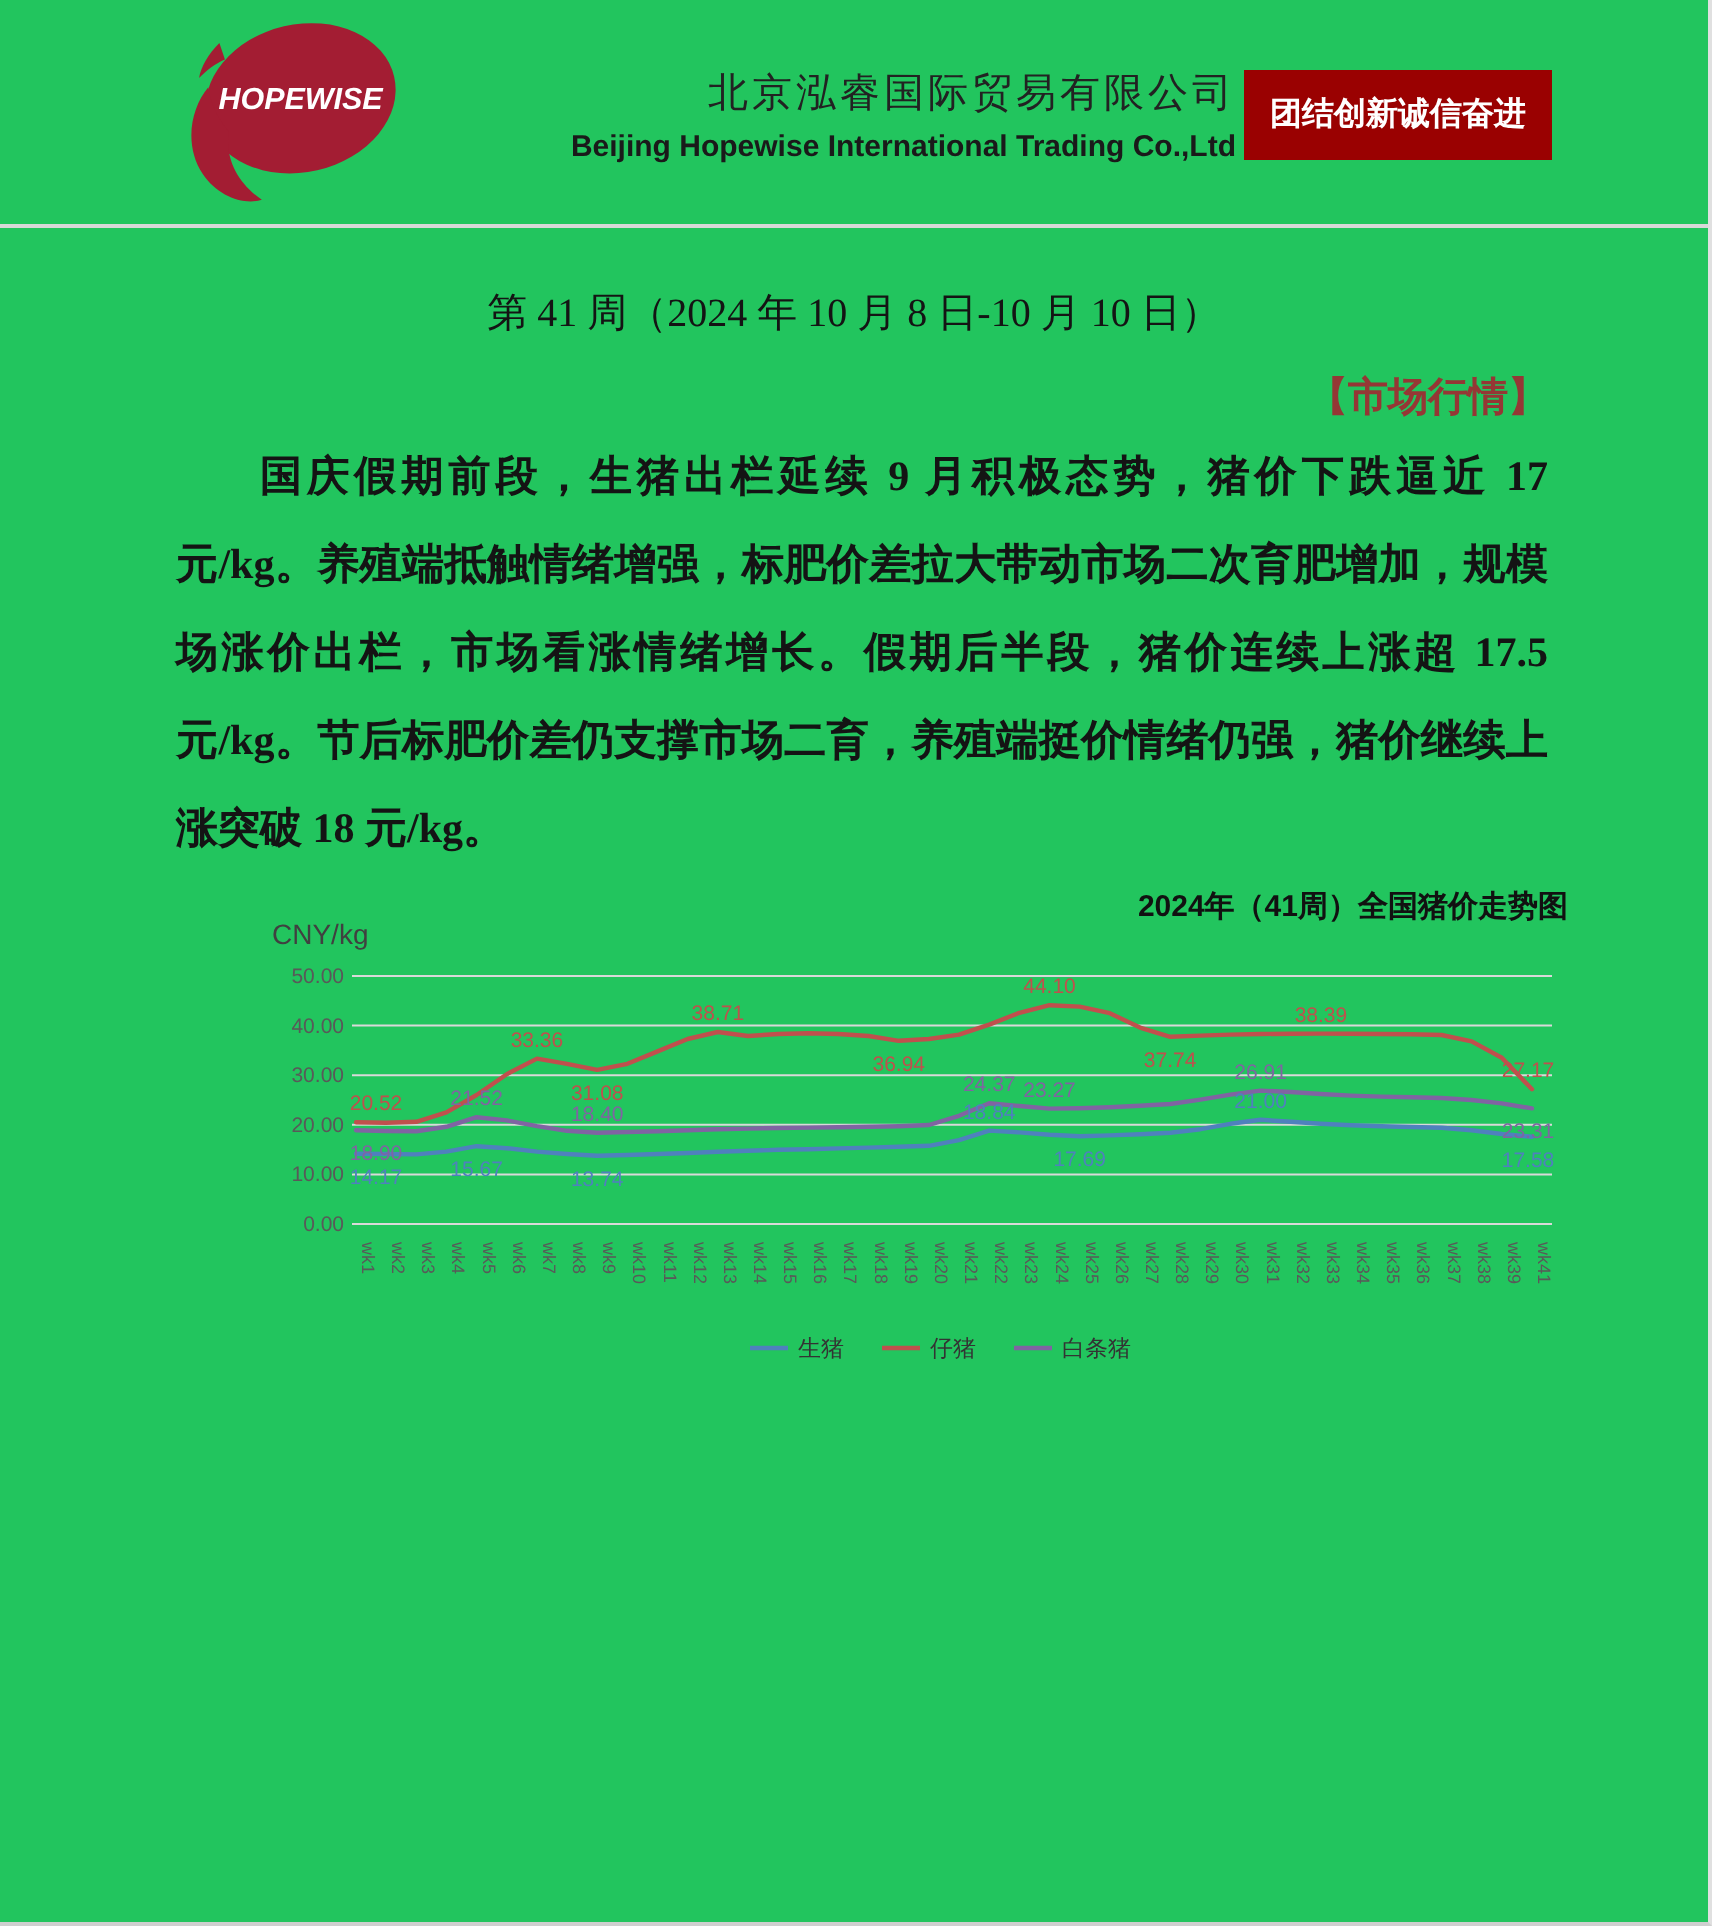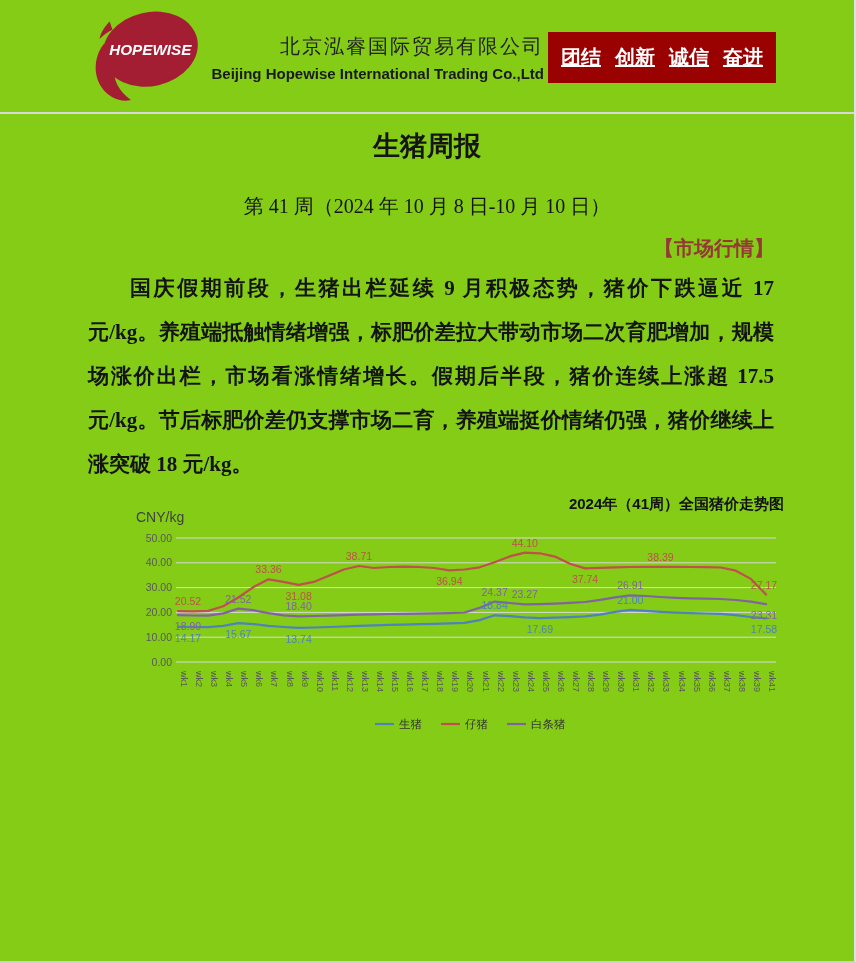--- a/index.html
+++ b/index.html
@@ -1,34 +1,34 @@
 <!DOCTYPE html>
 <html><head>
 <meta charset="utf-8">
 <style>
   html,body{margin:0;padding:0;background:#fff;}
   .page{
-    width:856px;height:963px;box-sizing:border-box;background:#84cc16;
+    width:856px;height:963px;box-sizing:border-box;background:#22c55e;
     border-right:2px solid #e0e0e0;border-bottom:2px solid #cfcfcf;
     font-family:"Liberation Serif","DejaVu Serif",serif;color:#141414;overflow:hidden;
   }
   
   .header{
     display:flex;align-items:center;
     padding:8px 78px 6px 82px;
     border-bottom:2px solid #d8d8d8;
   }
   .logo{flex:0 0 auto;width:120px;height:98px;}
   .company{flex:1;text-align:right;padding:0 4px;}
   .company-cn{font-size:20px;letter-spacing:2px;color:#222;}
   .company-en{font-family:"Liberation Sans",sans-serif;font-weight:bold;font-size:15px;margin-top:5px;color:#1a1a1a;}
   .banner{
     flex:0 0 auto;color:#fff;
-    font-family:"Liberation Sans",sans-serif;font-weight:bold;font-size:20px;
-    padding:12px 13px;display:flex;gap:14px;white-space:nowrap;text-decoration:underline;
+    font-family:"Liberation Sans",sans-serif;font-weight:bold;font-size:16px;
+    padding:12px 13px;display:flex;white-space:nowrap;
   }
   
   h1.title{text-align:center;font-size:27px;font-weight:bold;margin:14px 0 0;}
   .subtitle{text-align:center;font-size:20px;margin-top:29px;}
   .content{padding:0 80px 0 88px;}
   .section-head{font-weight:bold;font-size:20px;margin-top:15px;text-align:right;}
   p.body-para{font-size:21px;line-height:2.1;text-align:justify;text-indent:2em;margin:4px 0 0;font-weight:bold;}
   
   .chart-wrap{position:relative;margin:8px 0 0 46px;width:650px;}
   .chart-title{text-align:right;font-family:"Liberation Sans",sans-serif;font-weight:bold;font-size:15px;color:#111;line-height:20px;}
@@ -60,21 +60,20 @@
     </div>
 
     <div class="banner" id="motto-banner" style="background: rgb(154, 1, 1);">
       <span>团结</span>
       <span>创新</span>
       <span>诚信</span>
       <span>奋进</span>
     </div>
   </div>
 
-  <h1 class="title">生猪周报</h1>
   <div class="subtitle">第 41 周（2024 年 10 月 8 日-10 月 10 日）</div>
 
   <div class="content">
     <div class="section-head" id="section-head" style="color: rgb(149, 55, 53);">【市场行情】</div>
 
     <p class="body-para">国庆假期前段，生猪出栏延续 9 月积极态势，猪价下跌逼近 17 元/kg。养殖端抵触情绪增强，标肥价差拉大带动市场二次育肥增加，规模场涨价出栏，市场看涨情绪增长。假期后半段，猪价连续上涨超 17.5 元/kg。节后标肥价差仍支撑市场二育，养殖端挺价情绪仍强，猪价继续上涨突破 18 元/kg。</p>
 
     <div class="chart-wrap">
       <div class="chart-title">2024年（41周）全国猪价走势图</div>
       <div class="chart-ylabel">CNY/kg</div>

